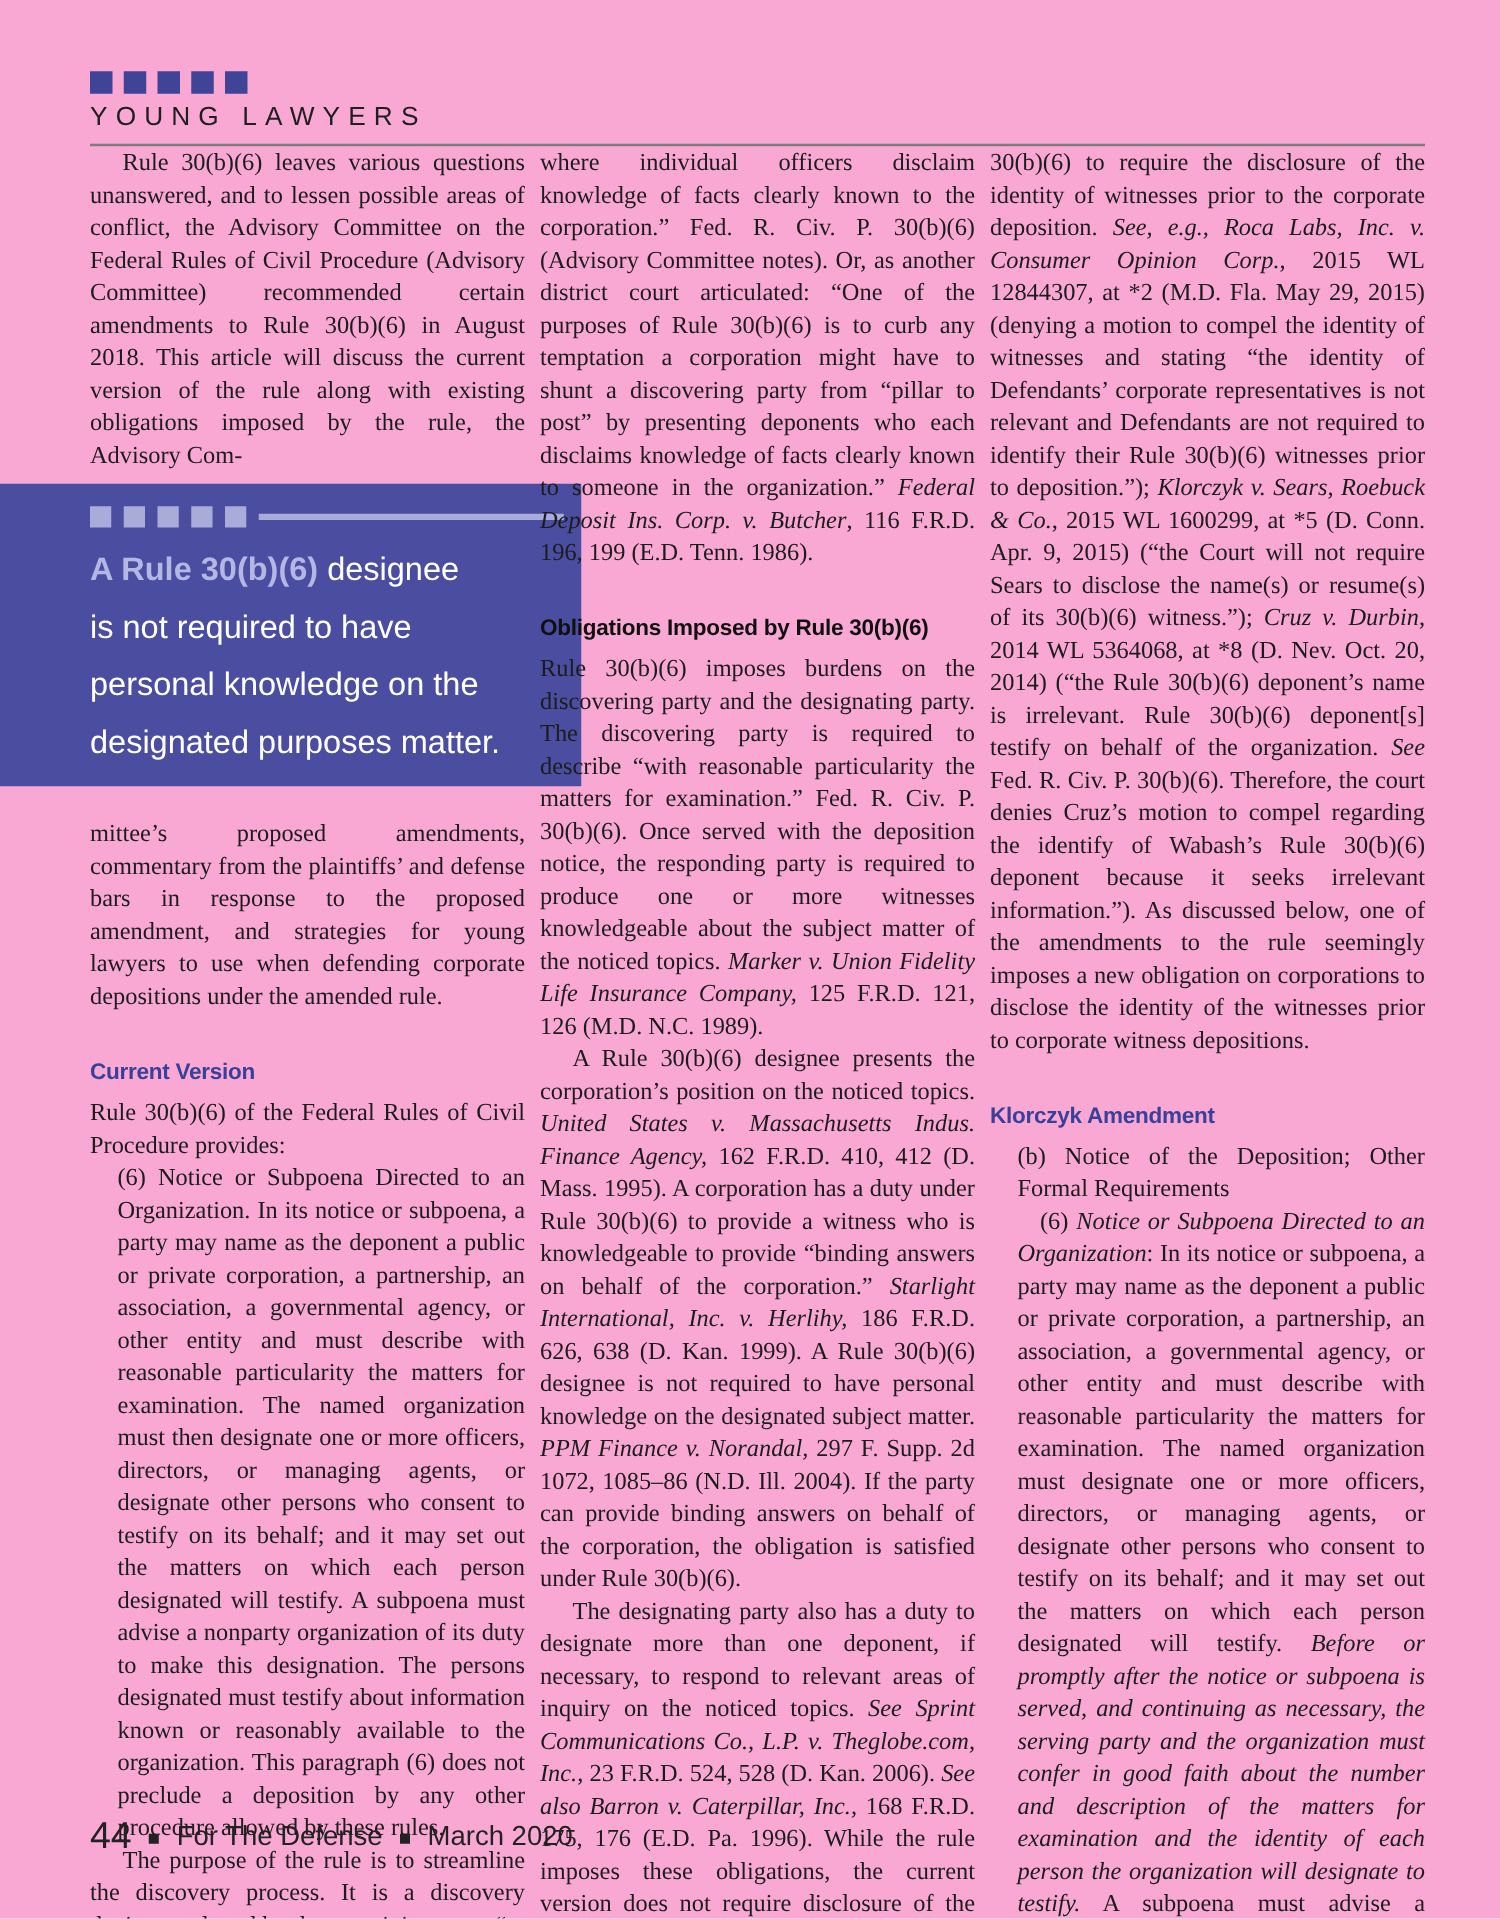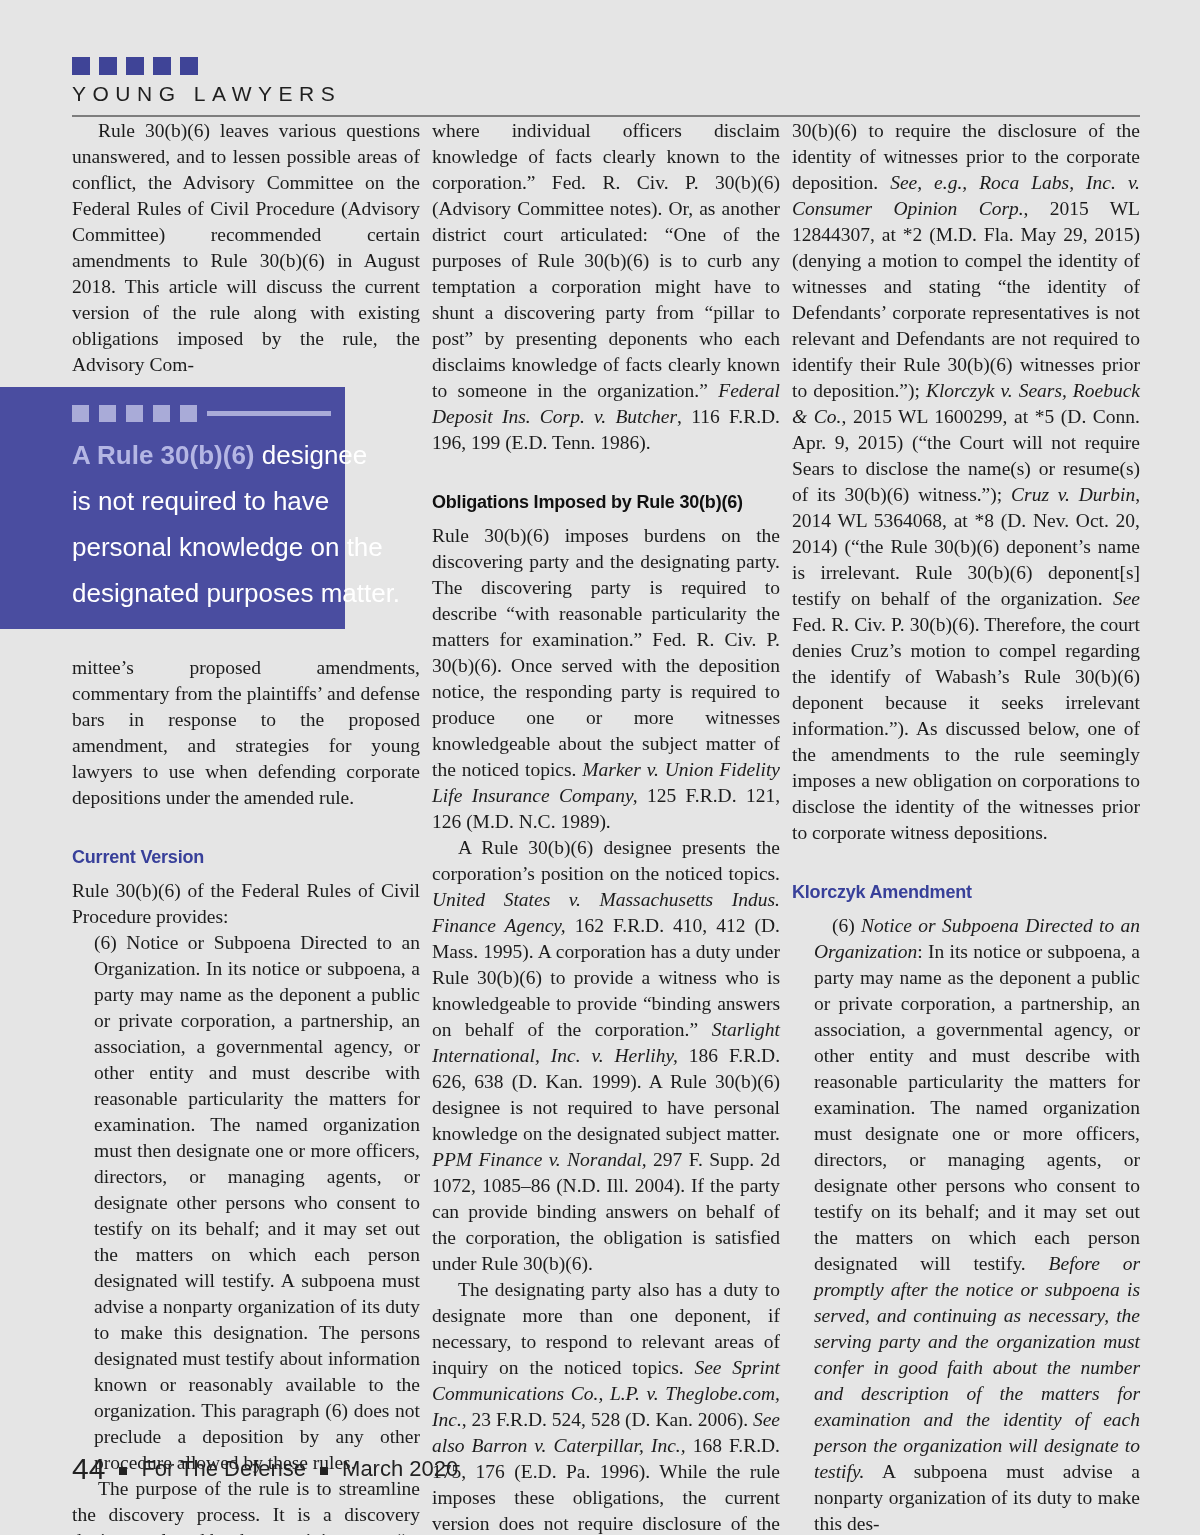--- a/index.html
+++ b/index.html
@@ -1,21 +1,21 @@
 <!DOCTYPE html>
 <html style="--accent: #3f4497; --heading: #38409a; --pqbg: #4a4da0; --pqlight: #a9abd8; --pqlead: #b4b6e4; --text: #1c1c1c; --rule: #7d7d7d;"><head>
 <meta charset="utf-8">
 <style>
   :root{
     --accent:#3f4497; --heading:#38409a; --pqbg:#4a4da0; --pqlight:#a9abd8;
     --pqlead:#b4b6e4; --text:#1c1c1c; --rule:#7d7d7d;
   }
   *{box-sizing:border-box;}
   html,body{margin:0;padding:0;background:#ffffff;}
-  .page{position:relative;width:1200px;height:1535px;background:#e5e5e5;overflow:hidden;
+  .page{position:relative;width:1200px;height:1535px;background:#f9a8d4;overflow:hidden;
         font-family:"Liberation Serif",serif;color:var(--text);}
   
   .hdr{position:absolute;top:57px;left:72px;right:60px;}
   .hdr-squares{display:flex;gap:9px;}
   .hdr-squares .sq{width:18px;height:18px;background:var(--accent);}
   .section-title{font-family:"Liberation Sans",sans-serif;font-size:21px;letter-spacing:6.5px;
                  color:#1f1f1f;margin-top:7px;font-weight:400;}
   .hdr-rule{border:none;border-top:2px solid var(--rule);margin:9px 0 0;}
   
   .columns{position:absolute;top:118px;left:72px;width:1068px;display:flex;gap:12px;}
@@ -23,21 +23,21 @@
   .para{font-size:19.5px;line-height:26px;text-align:justify;margin:0;}
   .para.indent{text-indent:26px;}
   .bq{margin-left:22px;}
   .bq.findent{text-indent:18px;}
   .it{font-style:italic;}
   .h-blue,.h-black{font-family:"Liberation Sans",sans-serif;font-weight:bold;font-size:18px;
         letter-spacing:-0.2px;margin:28px 0 3px;line-height:36px;}
   .h-blue{color:var(--heading);}
   .h-black{color:#101010;}
   
-  .pullquote{margin:9px 0 26px -72px;width:345px;height:242px;background:var(--pqbg);
+  .pullquote{margin:9px 0 26px -72px;width:465px;height:242px;background:var(--pqbg);
              padding:18px 14px 0 72px;}
   .pq-deco{display:flex;align-items:center;gap:10px;margin-bottom:10px;}
   .pq-sq{width:17px;height:17px;background:var(--pqlight);flex:0 0 17px;}
   .pq-rule{flex:1;height:5px;background:var(--pqlight);}
   .pq-line{font-family:"Liberation Sans",sans-serif;font-size:26px;line-height:46px;
            color:#ffffff;white-space:nowrap;}
   .pq-line .b{font-weight:bold;color:var(--pqlead);}
   
   .footer{position:absolute;top:1452px;left:72px;display:flex;align-items:center;
           font-family:"Liberation Sans",sans-serif;color:#222222;}
@@ -93,20 +93,21 @@
       <p class="para"><span>where individual officers disclaim knowledge of facts clearly known to the corporation.” Fed. R. Civ. P. 30(b)(6) (Advisory Committee notes). Or, as another district court articulated: “One of the purposes of Rule 30(b)(6) is to curb any temptation a corporation might have to shunt a discovering party from “pillar to post” by presenting deponents who each disclaims knowledge of facts clearly known to someone in the organization.” </span><span class="it">Federal Deposit Ins. Corp. v. Butcher</span><span>, 116 F.R.D. 196, 199 (E.D. Tenn. 1986).</span></p>
       <h2 class="h-black">Obligations Imposed by Rule 30(b)(6)</h2>
       <p class="para"><span>Rule 30(b)(6) imposes burdens on the discovering party and the designating party. The discovering party is required to describe “with reasonable particularity the matters for examination.” Fed. R. Civ. P. 30(b)(6). Once served with the deposition notice, the responding party is required to produce one or more witnesses knowledgeable about the subject matter of the noticed topics. </span><span class="it">Marker v. Union Fidelity Life Insurance Company,</span><span> 125 F.R.D. 121, 126 (M.D. N.C. 1989).</span></p>
       <p class="para indent"><span>A Rule 30(b)(6) designee presents the corporation’s position on the noticed topics. </span><span class="it">United States v. Massachusetts Indus. Finance Agency,</span><span> 162 F.R.D. 410, 412 (D. Mass. 1995). A corporation has a duty under Rule 30(b)(6) to provide a witness who is knowledgeable to provide “binding answers on behalf of the corporation.” </span><span class="it">Starlight International, Inc. v. Herlihy,</span><span> 186 F.R.D. 626, 638 (D. Kan. 1999). A Rule 30(b)(6) designee is not required to have personal knowledge on the designated subject matter. </span><span class="it">PPM Finance v. Norandal,</span><span> 297 F. Supp. 2d 1072, 1085–86 (N.D. Ill. 2004). If the party can provide binding answers on behalf of the corporation, the obligation is satisfied under Rule 30(b)(6).</span></p>
       <p class="para indent"><span>The designating party also has a duty to designate more than one deponent, if necessary, to respond to relevant areas of inquiry on the noticed topics. </span><span class="it">See Sprint Communications Co., L.P. v. Theglobe.com, Inc.</span><span>, 23 F.R.D. 524, 528 (D. Kan. 2006). </span><span class="it">See also Barron v. Caterpillar, Inc.,</span><span> 168 F.R.D. 175, 176 (E.D. Pa. 1996). While the rule imposes these obligations, the current version does not require disclosure of the identity of the corporate witness before the corporate representative deposition. In fact, courts have not interpreted Rule</span></p>
     </section>
 
     <section class="col">
       <p class="para"><span>30(b)(6) to require the disclosure of the identity of witnesses prior to the corporate deposition. </span><span class="it">See, e.g., Roca Labs, Inc. v. Consumer Opinion Corp.</span><span>, 2015 WL 12844307, at *2 (M.D. Fla. May 29, 2015) (denying a motion to compel the identity of witnesses and stating “the identity of Defendants’ corporate representatives is not relevant and Defendants are not required to identify their Rule 30(b)(6) witnesses prior to deposition.”); </span><span class="it">Klorczyk v. Sears, Roebuck &amp; Co.</span><span>, 2015 WL 1600299, at *5 (D. Conn. Apr. 9, 2015) (“the Court will not require Sears to disclose the name(s) or resume(s) of its 30(b)(6) witness.”); </span><span class="it">Cruz v. Durbin</span><span>, 2014 WL 5364068, at *8 (D. Nev. Oct. 20, 2014) (“the Rule 30(b)(6) deponent’s name is irrelevant. Rule 30(b)(6) deponent[s] testify on behalf of the organization. </span><span class="it">See</span><span> Fed. R. Civ. P. 30(b)(6). Therefore, the court denies Cruz’s motion to compel regarding the identify of Wabash’s Rule 30(b)(6) deponent because it seeks irrelevant information.”). As discussed below, one of the amendments to the rule seemingly imposes a new obligation on corporations to disclose the identity of the witnesses prior to corporate witness depositions.</span></p>
       <h2 class="h-blue">Klorczyk Amendment</h2>
+      <p class="para bq"><span>(b) Notice of the Deposition; Other Formal Requirements</span></p>
       <p class="para bq findent"><span>(6) </span><span class="it">Notice or Subpoena Directed to an Organization</span><span>: In its notice or subpoena, a party may name as the deponent a public or private corporation, a partnership, an association, a governmental agency, or other entity and must describe with reasonable particularity the matters for examination. The named organization must designate one or more officers, directors, or managing agents, or designate other persons who consent to testify on its behalf; and it may set out the matters on which each person designated will testify. </span><span class="it">Before or promptly after the notice or subpoena is served, and continuing as necessary, the serving party and the organization must confer in good faith about the number and description of the matters for examination and the identity of each person the organization will designate to testify.</span><span> A subpoena must advise a nonparty organization of its duty to make this des-</span></p>
     </section>
 
   </main>
 
   <footer class="footer">
     <span class="page-num">44</span>
     <span class="f-sq"></span>
     <span class="f-text">For The Defense</span>
     <span class="f-sq"></span>

